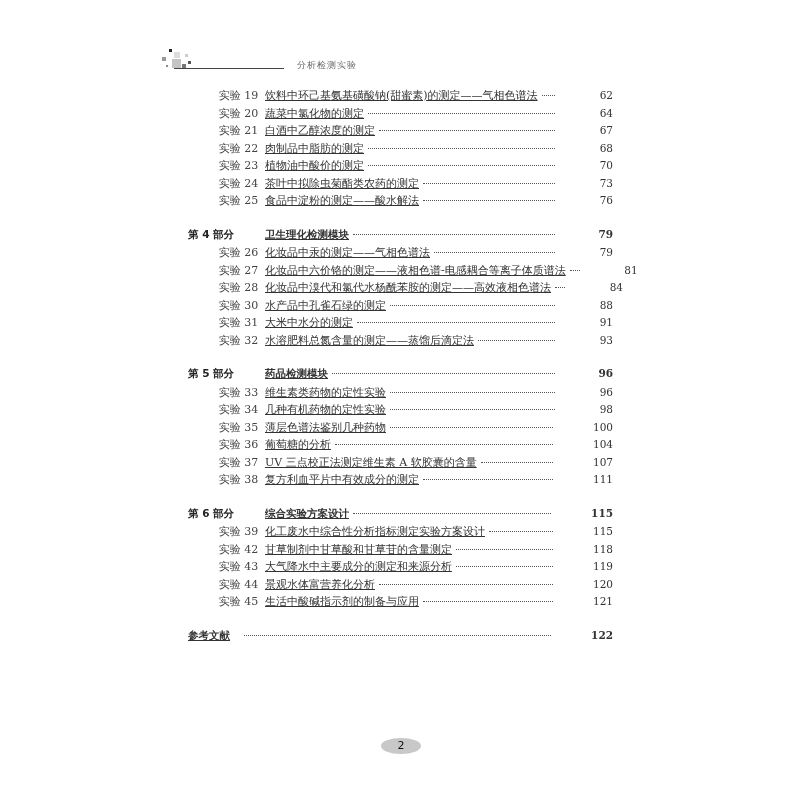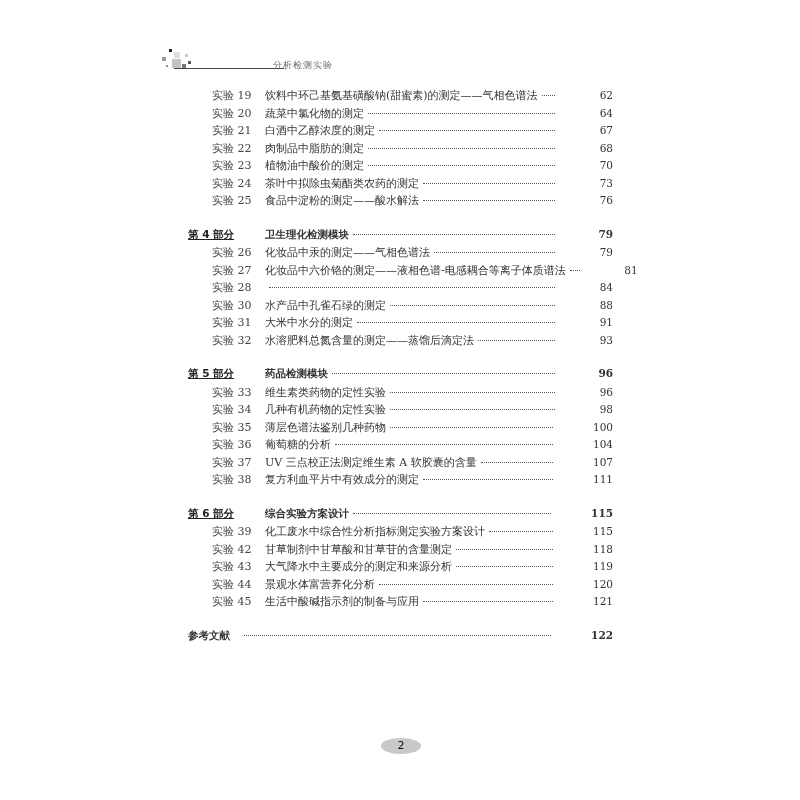--- a/index.html
+++ b/index.html
@@ -29,21 +29,21 @@
     .header-line {
       position: absolute;
       left: 14px;
       top: 24px;
       width: 110px;
       height: 1px;
       background: #444444;
     }
     .header-title {
       position: absolute;
-      left: 113px;
+      left: 137px;
       top: 15px;
       font-size: 9px;
       color: #666666;
       letter-spacing: 1px;
     }
     .toc {
       position: absolute;
       left: 188px;
       top: 88px;
       width: 425px;
@@ -55,24 +55,26 @@
       font-size: 11px;
       white-space: nowrap;
     }
     .row.exp {
       padding-left: 24px;
     }
     .exp-num {
       width: 53px;
       flex: 0 0 53px;
       color: #444444;
+      text-align: center;
     }
     .title {
       flex: 0 0 auto;
       color: #333333;
+      text-decoration: underline;
     }
     .dots {
       flex: 1 1 auto;
       border-bottom: 1px dotted #555555;
       margin: 0 4px;
       position: relative;
       top: -3px;
       min-width: 10px;
     }
     .page {
@@ -84,21 +86,20 @@
       margin-left: 36px;
     }
     .row.part {
       font-weight: bold;
       font-family: "DejaVu Sans", "Liberation Sans", sans-serif;
       font-size: 10.5px;
       color: #222222;
     }
     .part-label {
       flex: 0 0 77px;
-      text-decoration: underline;
     }
     .row.part .page {
       font-family: "DejaVu Serif", serif;
       font-weight: bold;
     }
     .section-gap {
       height: 17px;
     }
     .page-badge {
       position: absolute;
@@ -194,20 +195,21 @@
         <span class="page">79</span>
       </div>
     <div class="row exp">
         <span class="exp-num">实验 27</span>
         <span class="title">化妆品中六价铬的测定——液相色谱-电感耦合等离子体质谱法</span>
         <span class="dots"></span>
         <span class="page">81</span>
       </div>
     <div class="row exp">
         <span class="exp-num">实验 28</span>
+        <span class="title">化妆品中溴代和氯代水杨酰苯胺的测定——高效液相色谱法</span>
         <span class="dots"></span>
         <span class="page">84</span>
       </div>
     <div class="row exp">
         <span class="exp-num">实验 30</span>
         <span class="title">水产品中孔雀石绿的测定</span>
         <span class="dots"></span>
         <span class="page">88</span>
       </div>
     <div class="row exp">

